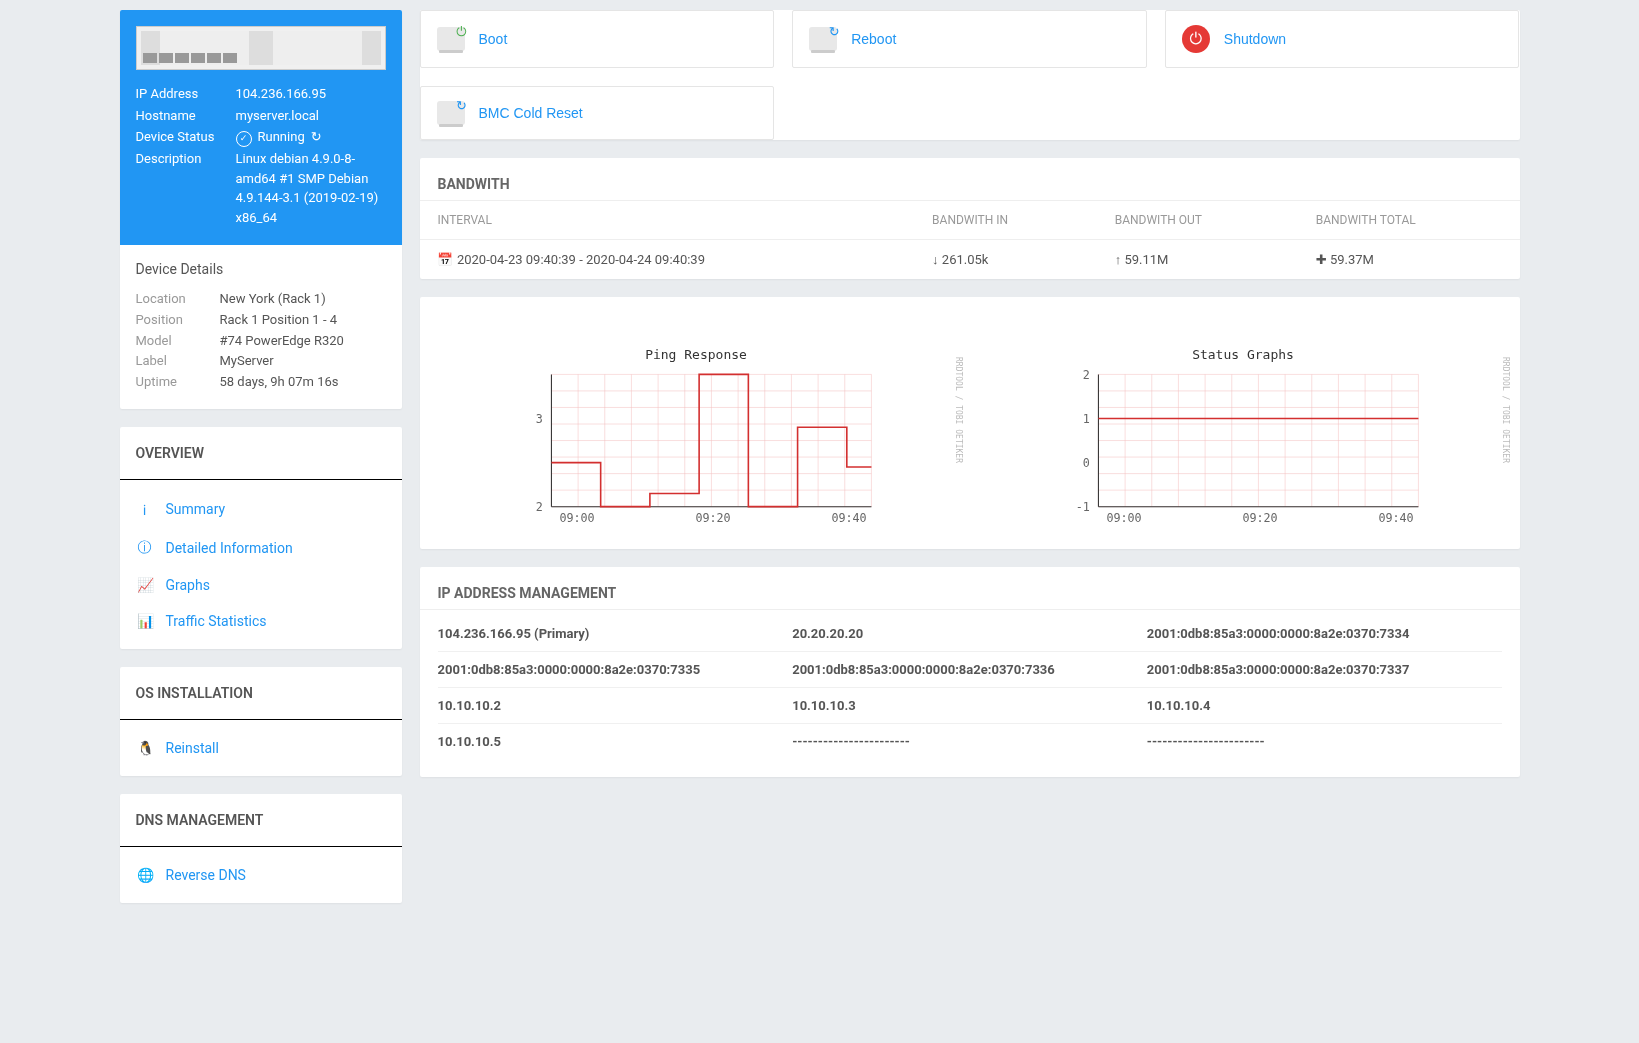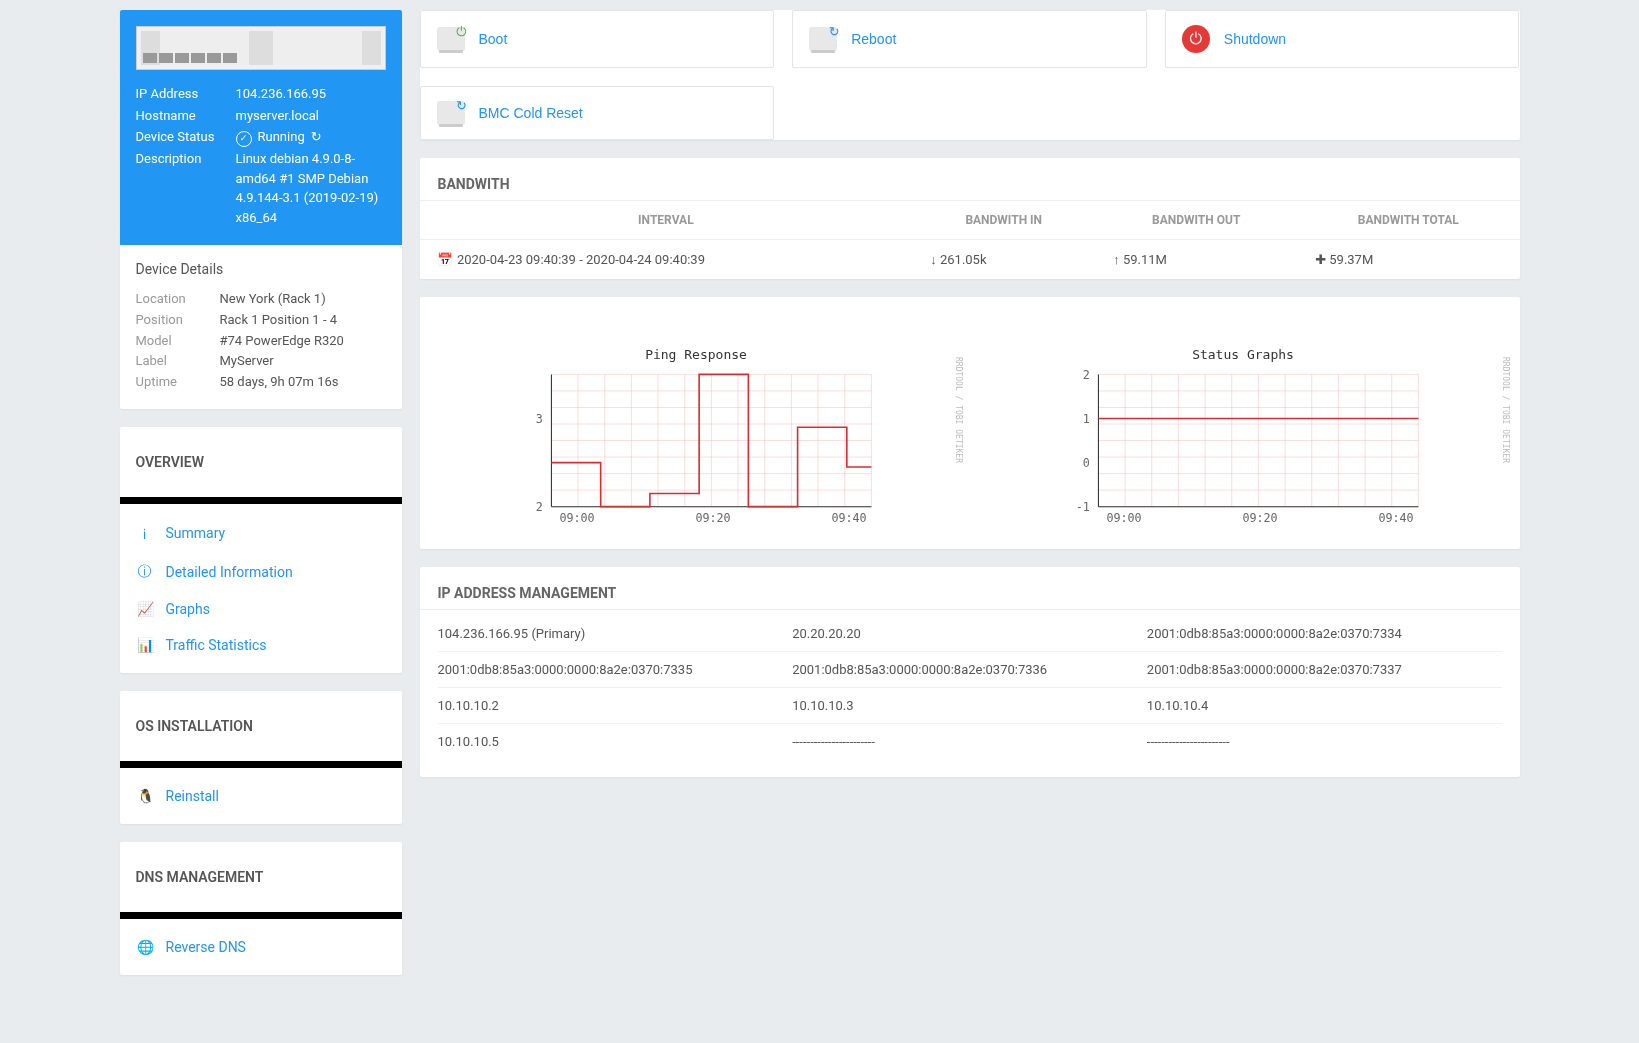--- a/index.html
+++ b/index.html
@@ -67,25 +67,25 @@
 .card-body { padding: 16px; }
 .card-title-plain {
   padding: 16px 16px 8px;
   font-size: 14px;
   color: #555;
 }
 .detail-row { display: flex; font-size: 13px; line-height: 1.6; }
 .detail-label { width: 84px; color: #999; flex-shrink: 0; }
 .detail-value { flex: 1; color: #555; }
 .section-card .section-title {
-  padding: 27px 16px;
+  padding: 18px 16px;
   font-weight: 600;
   font-size: 14px;
   color: #555;
-  border-bottom: 7px solid #000000;
+  border-bottom: 1px solid #000000;
 }
 .section-card .section-body { padding: 10px 0; }
 .nav-link {
   display: flex;
   align-items: center;
   gap: 14px;
   padding: 10px 18px;
   color: #2196F3;
   text-decoration: none;
   font-size: 14px;
@@ -141,24 +141,24 @@
 }
 .panel-title {
   padding: 18px 18px 8px;
   font-weight: 700;
   font-size: 14px;
   color: #666;
   border-bottom: 1px solid #eee;
 }
 .bw-table { width: 100%; border-collapse: collapse; font-size: 13px; }
 .bw-table th {
-  text-align: center;
+  text-align: left;
   padding: 12px 18px;
   color: #999;
-  font-weight: 700;
+  font-weight: 400;
   font-size: 12px;
   border-bottom: 1px solid #eee;
 }
 .bw-table td { padding: 12px 18px; color: #555; }
 .charts-row {
   display: flex;
   gap: 30px;
   padding: 18px;
 }
 .chart-box {
@@ -175,21 +175,21 @@
 .chart-svg { width: 100%; height: 160px; }
 .chart-side-label {
   position: absolute;
   right: -8px;
   top: 10px;
   writing-mode: vertical-rl;
   font-size: 8px;
   color: #bbb;
   font-family: monospace;
 }
-.ip-body { padding: 6px 18px 18px; }
+.ip-body { padding: 6px 18px 18px; font-weight: bold; }
 .ip-row {
   display: flex;
   padding: 10px 0;
   border-bottom: 1px solid #f0f0f0;
   font-size: 13px;
   color: #555;
 }
 .ip-row:last-child { border-bottom: none; }
 .ip-cell { flex: 1; }
 svg text { font-family: monospace; font-size: 11px; fill: #666; }

